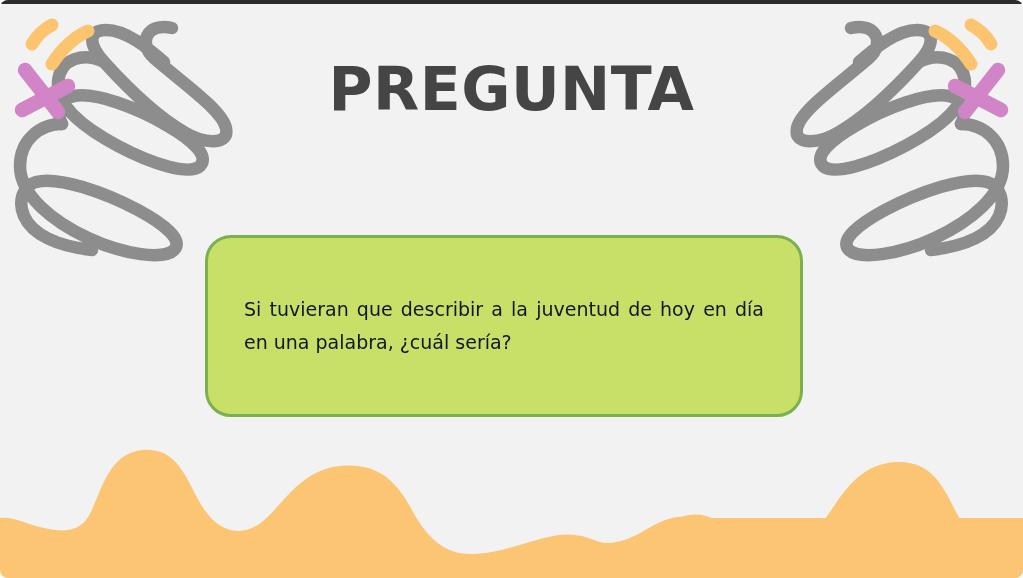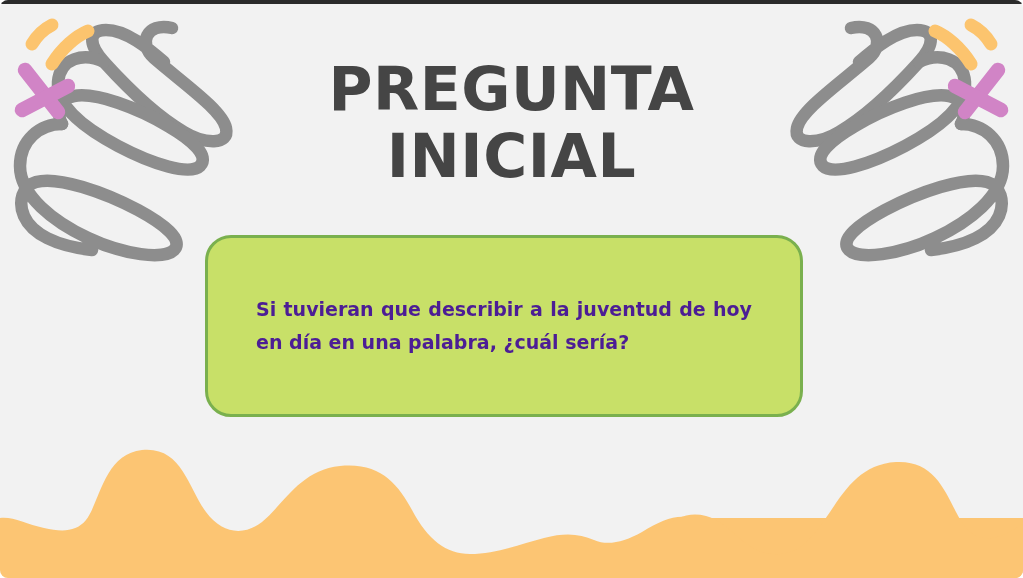--- a/index.html
+++ b/index.html
@@ -75,28 +75,28 @@
     border-radius: 26px;
     z-index: 12;
     display: flex;
     align-items: center;
   }
   #question-text {
     display: block;
     width: 100%;
     box-sizing: border-box;
     padding: 0 32px;
-    margin: 16px;
-    color: #4c1d95;
+    margin: 4px;
+    color: #0f172a;
     font-family: "DejaVu Sans", sans-serif;
     font-size: 19px;
     line-height: 1.75;
     text-align: justify;
     text-justify: inter-word;
-    font-weight: 700;
+    font-weight: 400;
   }
 </style>
 </head>
 <body>
 
 <div id="slide">
 
   <div id="top-bar"></div>
 
   <svg id="deco-left" class="deco" viewBox="0 0 260 270">
@@ -182,20 +182,19 @@
              C800,128 812,110 830,84
              C846,60 862,36 896,34
              C932,32 944,60 956,84
              C966,104 976,112 992,110
              C1006,108 1016,100 1023,96
              L1023,150 L660,150 Z"></path>
   </svg>
 
   <div id="title-block">
     <span class="tline">PREGUNTA</span>
-    <span class="tline">INICIAL</span>
   </div>
 
   <div id="question-card">
     <p id="question-text">Si tuvieran que describir a la juventud de hoy en día en una palabra, ¿cuál sería?</p>
   </div>
 
 </div>
 
 </body></html>

